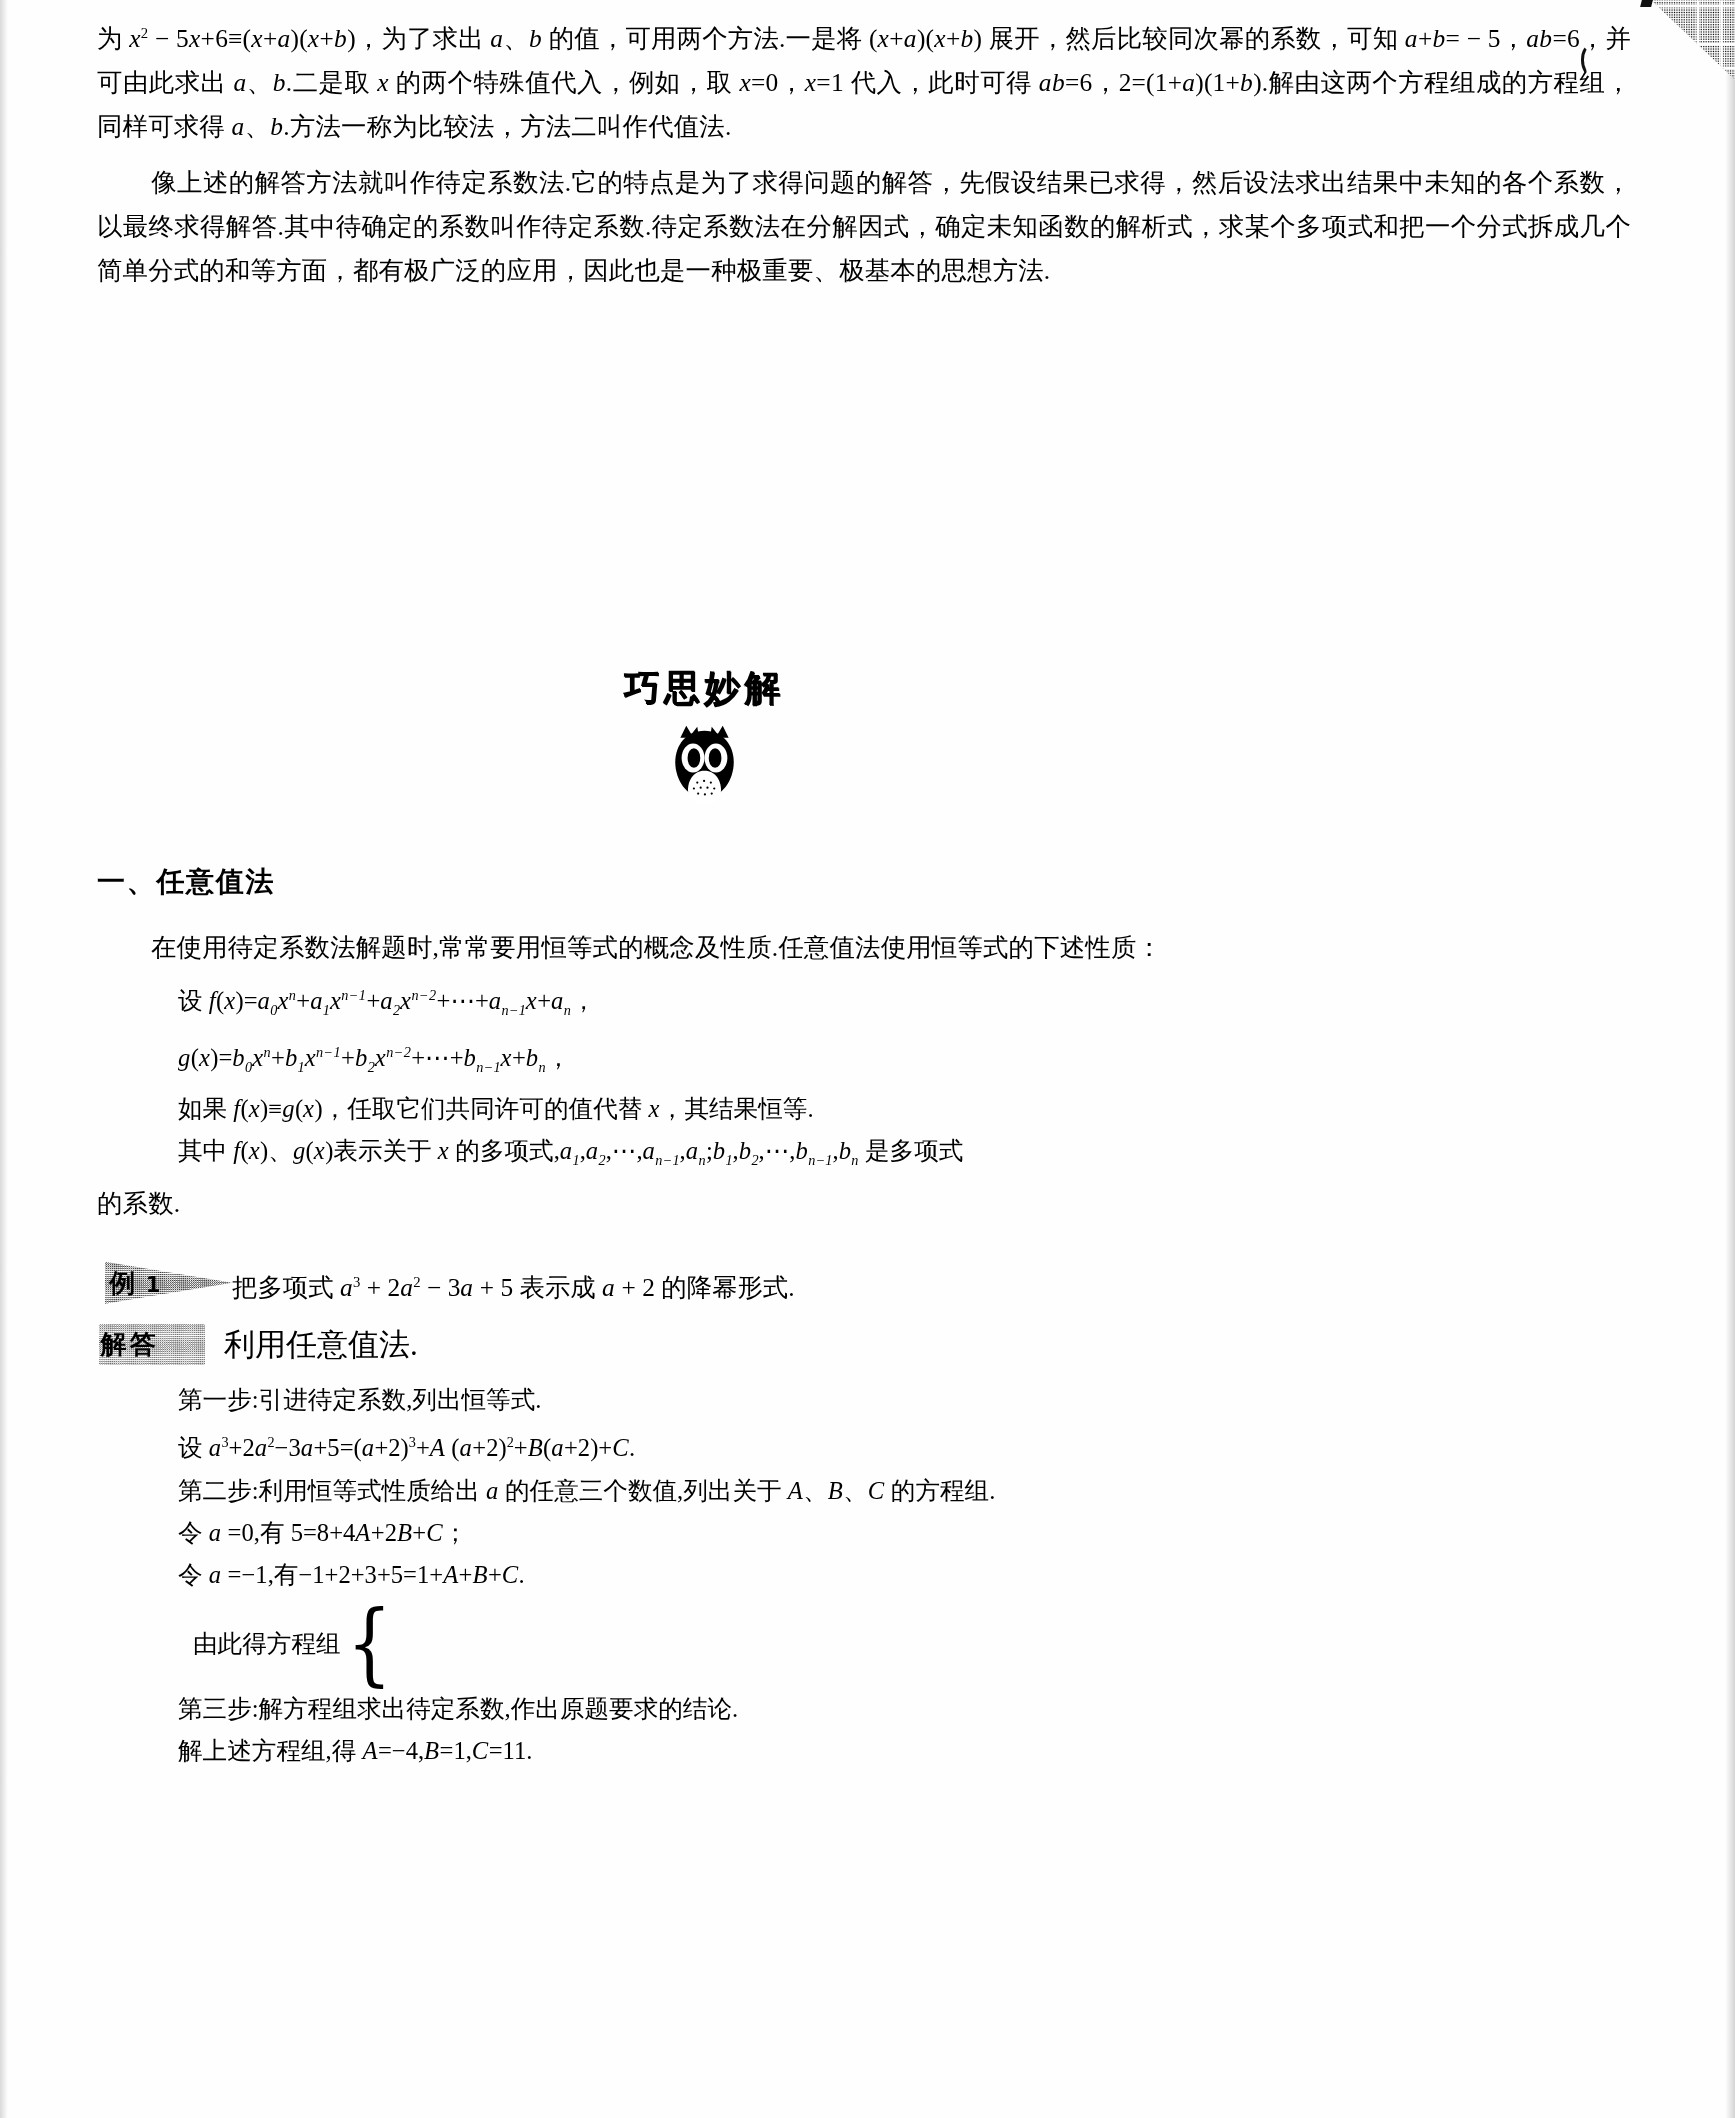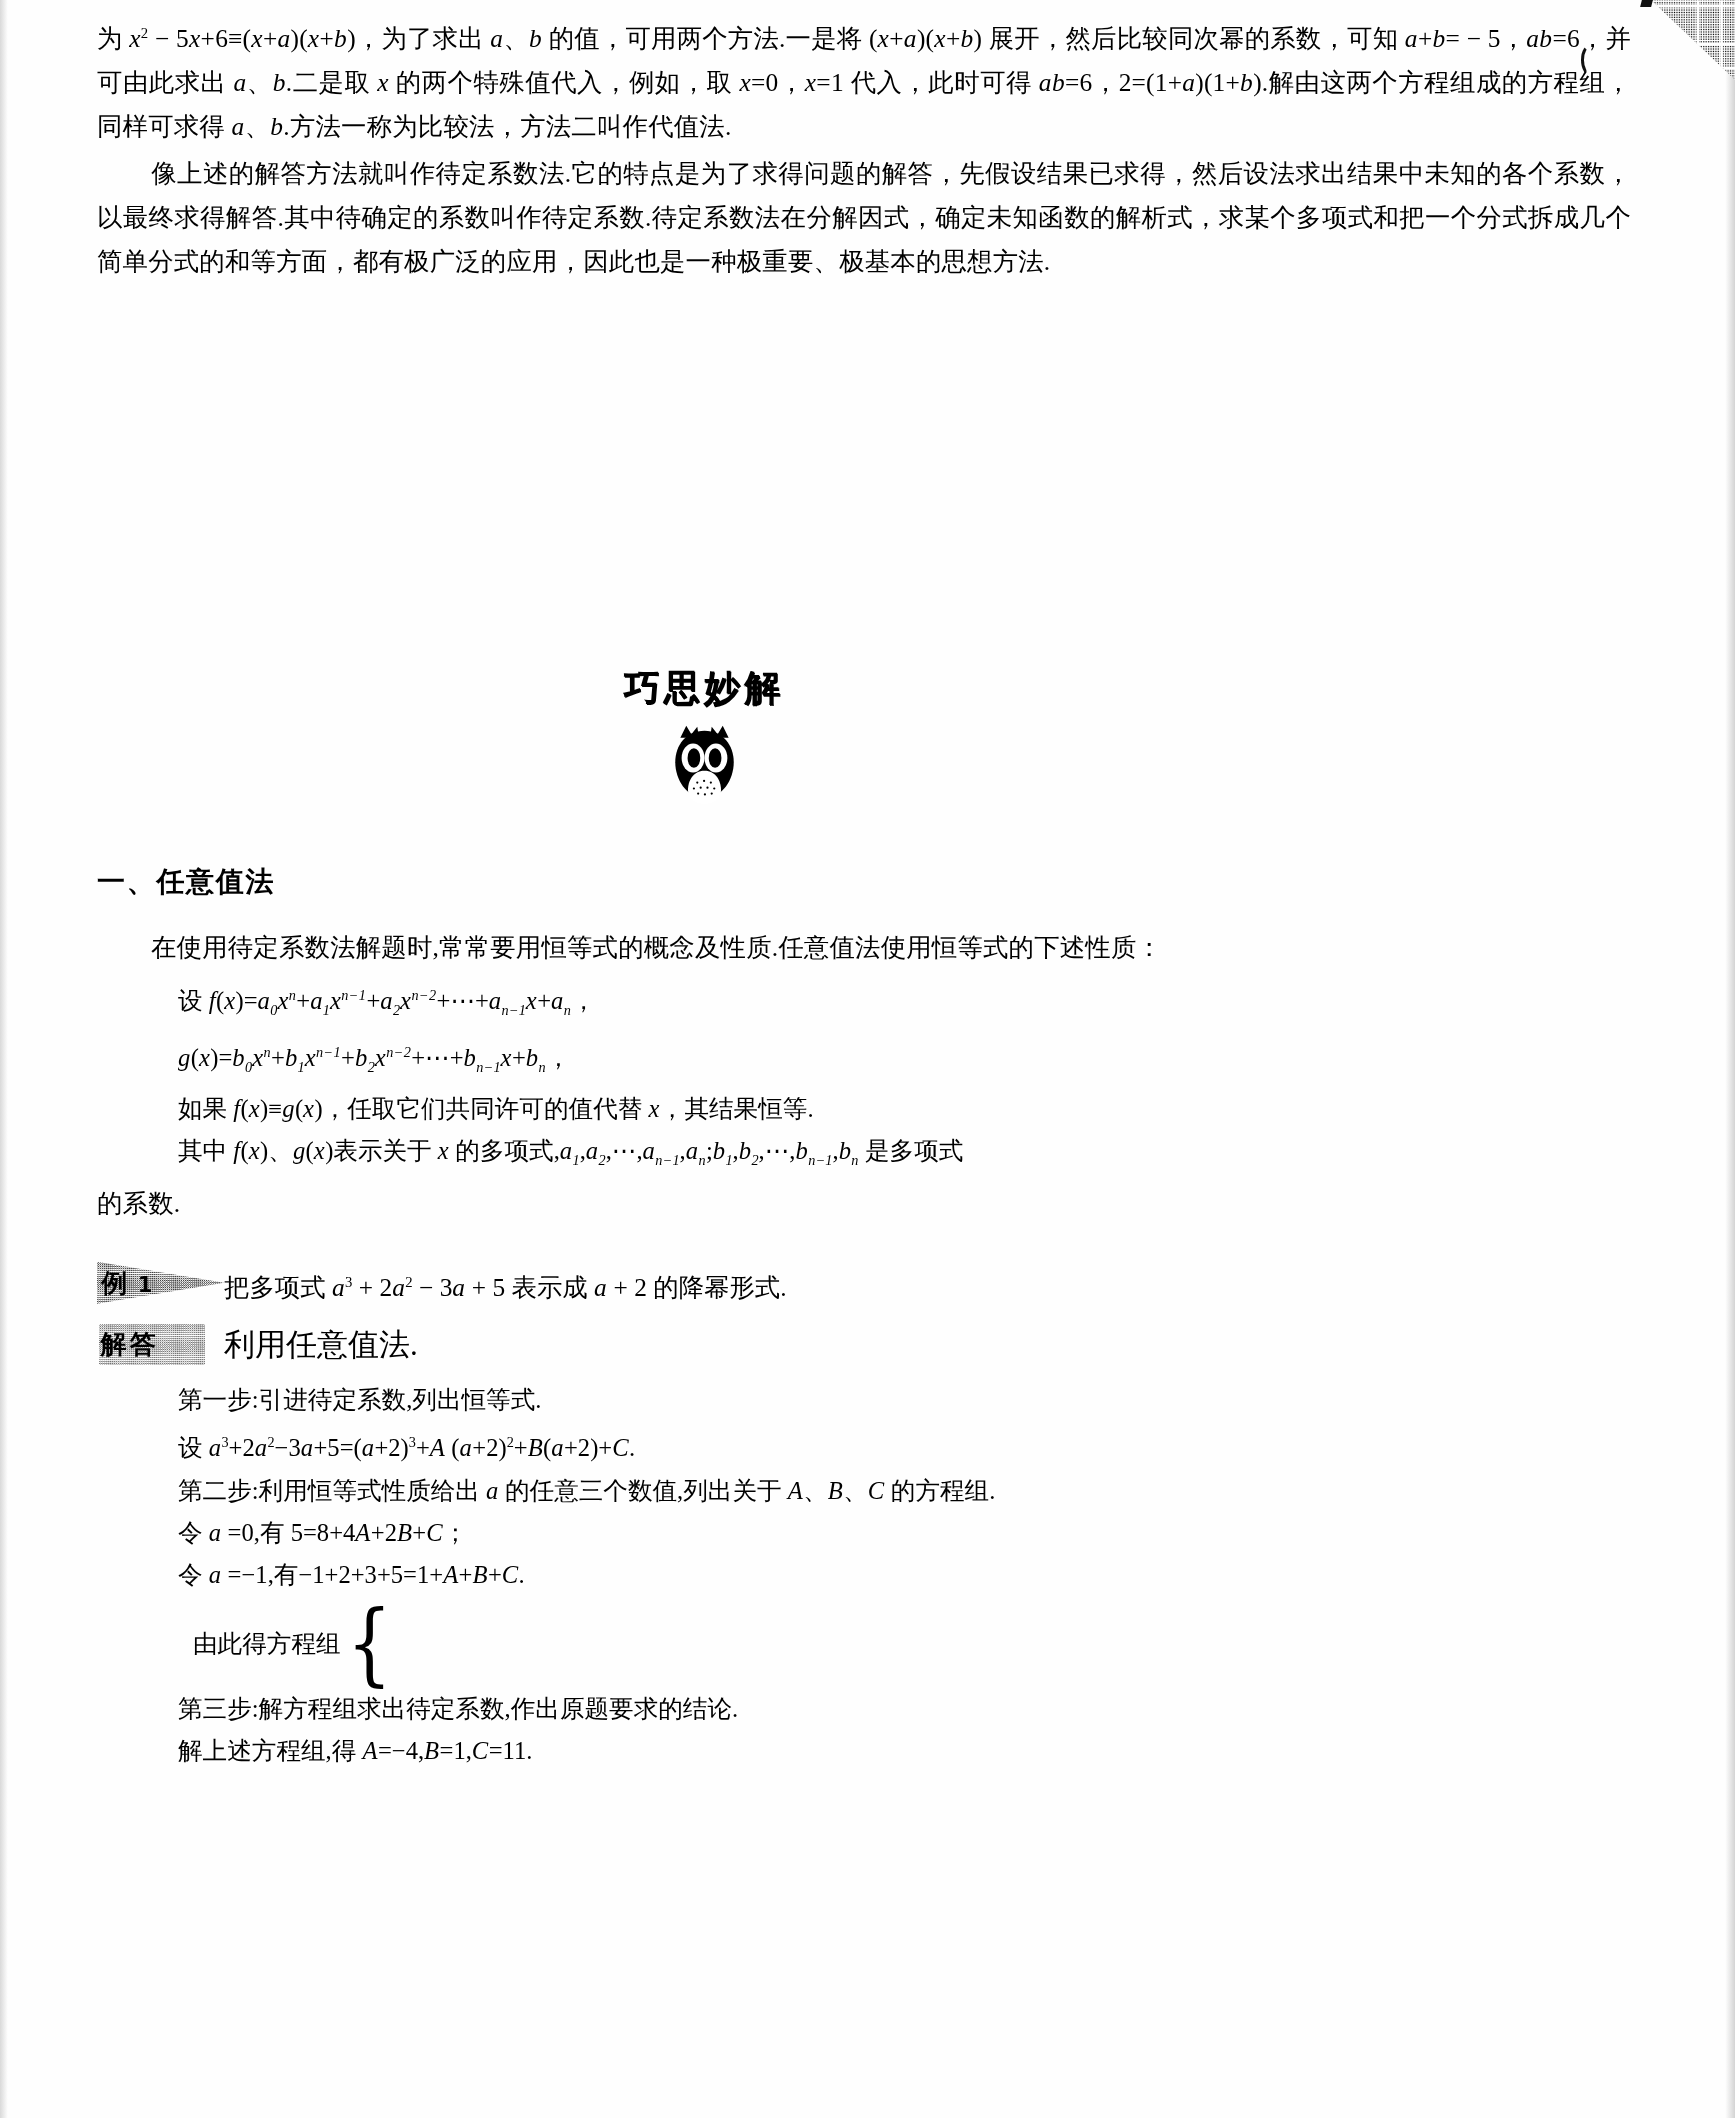--- a/index.html
+++ b/index.html
@@ -136,20 +136,21 @@
     line-height: 42px;
     margin: 0;
     padding-left: 81px;
   }
 
   
   .ex-row {
     display: flex;
     align-items: flex-start;
     gap: 0px;
+    margin-left: 8px;
   }
   .ex-tag {
     position: relative;
     width: 127px;
     height: 46px;
     flex: 0 0 127px;
   }
   .ex-tag .tri {
     position: absolute;
     left: 0; top: 2.5px;
@@ -255,21 +256,21 @@
   </div>
   <div class="corner-arc"></div>
 
   <div class="content">
 
     <div style="height:11px"></div>
     <p class="para">
       为 <span class="m">x</span><sup class="mr">2</sup> <span class="mr">−</span> 5<span class="m">x</span><span class="mr">+</span>6<span class="mr">≡</span>(<span class="m">x</span><span class="mr">+</span><span class="m">a</span>)(<span class="m">x</span><span class="mr">+</span><span class="m">b</span>)，为了求出 <span class="m">a</span>、<span class="m">b</span> 的值，可用两个方法.一是将 (<span class="m">x</span><span class="mr">+</span><span class="m">a</span>)(<span class="m">x</span><span class="mr">+</span><span class="m">b</span>) 展开，然后比较同次幂的系数，可知 <span class="m">a</span><span class="mr">+</span><span class="m">b</span><span class="mr">=</span> <span class="mr">−</span> 5，<span class="m">ab</span><span class="mr">=</span>6，并可由此求出 <span class="m">a</span>、<span class="m">b</span>.二是取 <span class="m">x</span> 的两个特殊值代入，例如，取 <span class="m">x</span><span class="mr">=</span>0，<span class="m">x</span><span class="mr">=</span>1 代入，此时可得 <span class="m">ab</span><span class="mr">=</span>6，2<span class="mr">=</span>(1<span class="mr">+</span><span class="m">a</span>)(1<span class="mr">+</span><span class="m">b</span>).解由这两个方程组成的方程组，同样可求得 <span class="m">a</span>、<span class="m">b</span>.方法一称为比较法，方法二叫作代值法.
     </p>
 
-    <p class="para" style="margin-top:3px;">
+    <p class="para" style="margin-top:12px;">
       <span class="ind"></span>像上述的解答方法就叫作待定系数法.它的特点是为了求得问题的解答，先假设结果已求得，然后设法求出结果中未知的各个系数，以最终求得解答.其中待确定的系数叫作待定系数.待定系数法在分解因式，确定未知函数的解析式，求某个多项式和把一个分式拆成几个简单分式的和等方面，都有极广泛的应用，因此也是一种极重要、极基本的思想方法.
     </p>
   </div>
 
   <div class="banner-wrap">
     <div class="banner">
       <svg width="356" height="59" viewBox="0 0 840 140" xmlns="http://www.w3.org/2000/svg" style="position:absolute;left:0;top:0;">
         <defs>
           <pattern id="hdots" width="5" height="5" patternUnits="userSpaceOnUse">
             <rect width="5" height="5" fill="#ffffff"></rect>

